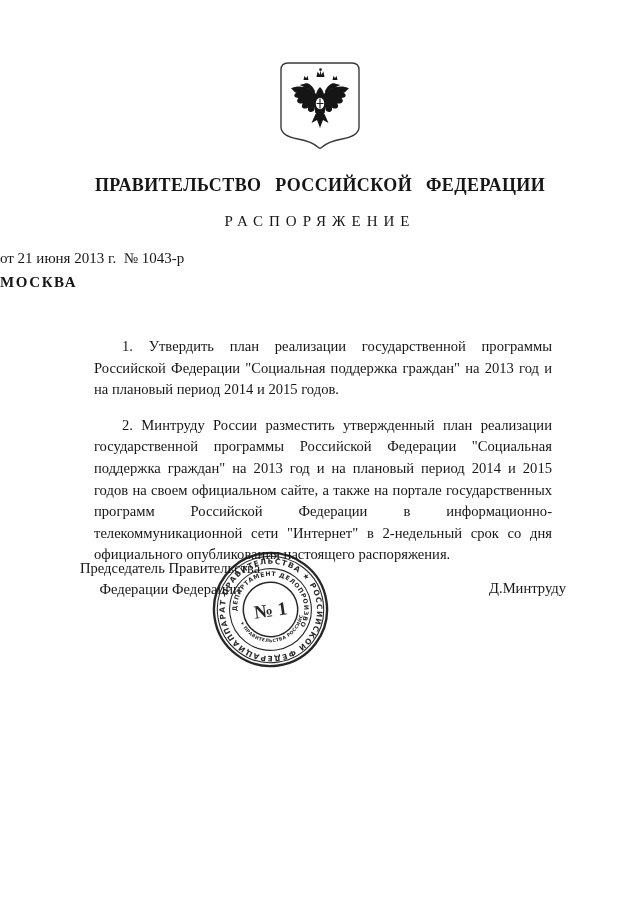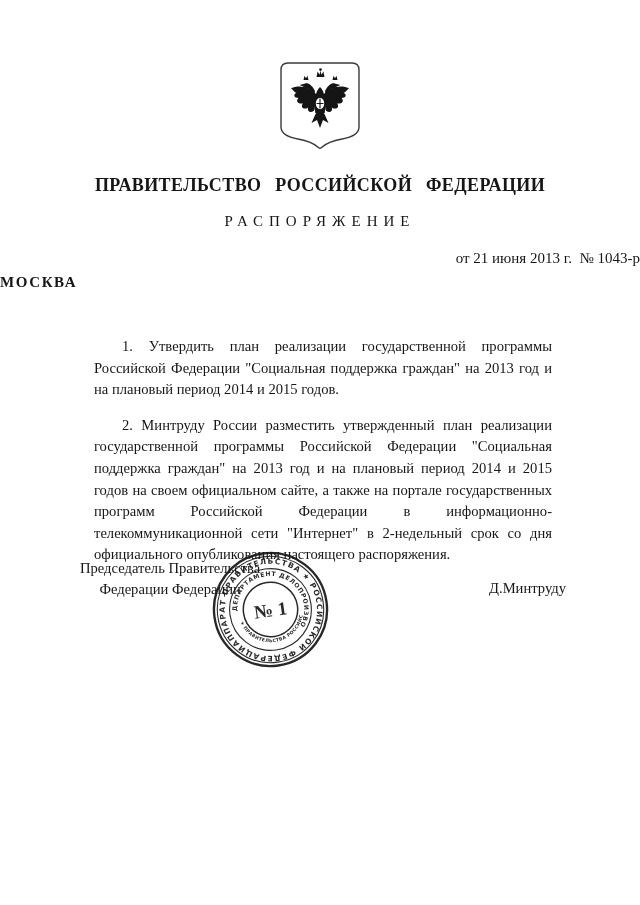--- a/index.html
+++ b/index.html
@@ -12,21 +12,21 @@
   
   .org-title{
     position:absolute;top:175px;left:0;width:640px;text-align:center;
     font-size:18px;font-weight:bold;letter-spacing:0.4px;word-spacing:9px;white-space:nowrap;
   }
   .doc-type{
     position:absolute;top:213px;left:0;width:640px;text-align:center;
     font-size:15px;letter-spacing:6px;
   }
   .date-line{
-    position:absolute;top:250px;left:0;width:640px;text-align:right;
+    position:absolute;top:250px;left:0;width:640px;text-align:left;
     font-size:15px;
   }
   .city{
     position:absolute;top:274px;left:0;width:640px;text-align:left;
     font-size:15px;font-weight:bold;letter-spacing:1.6px;
   }
   
   .body-text{
     position:absolute;top:322px;left:80px;width:486px;
     font-size:14.6px;line-height:21.6px;text-align:justify;

